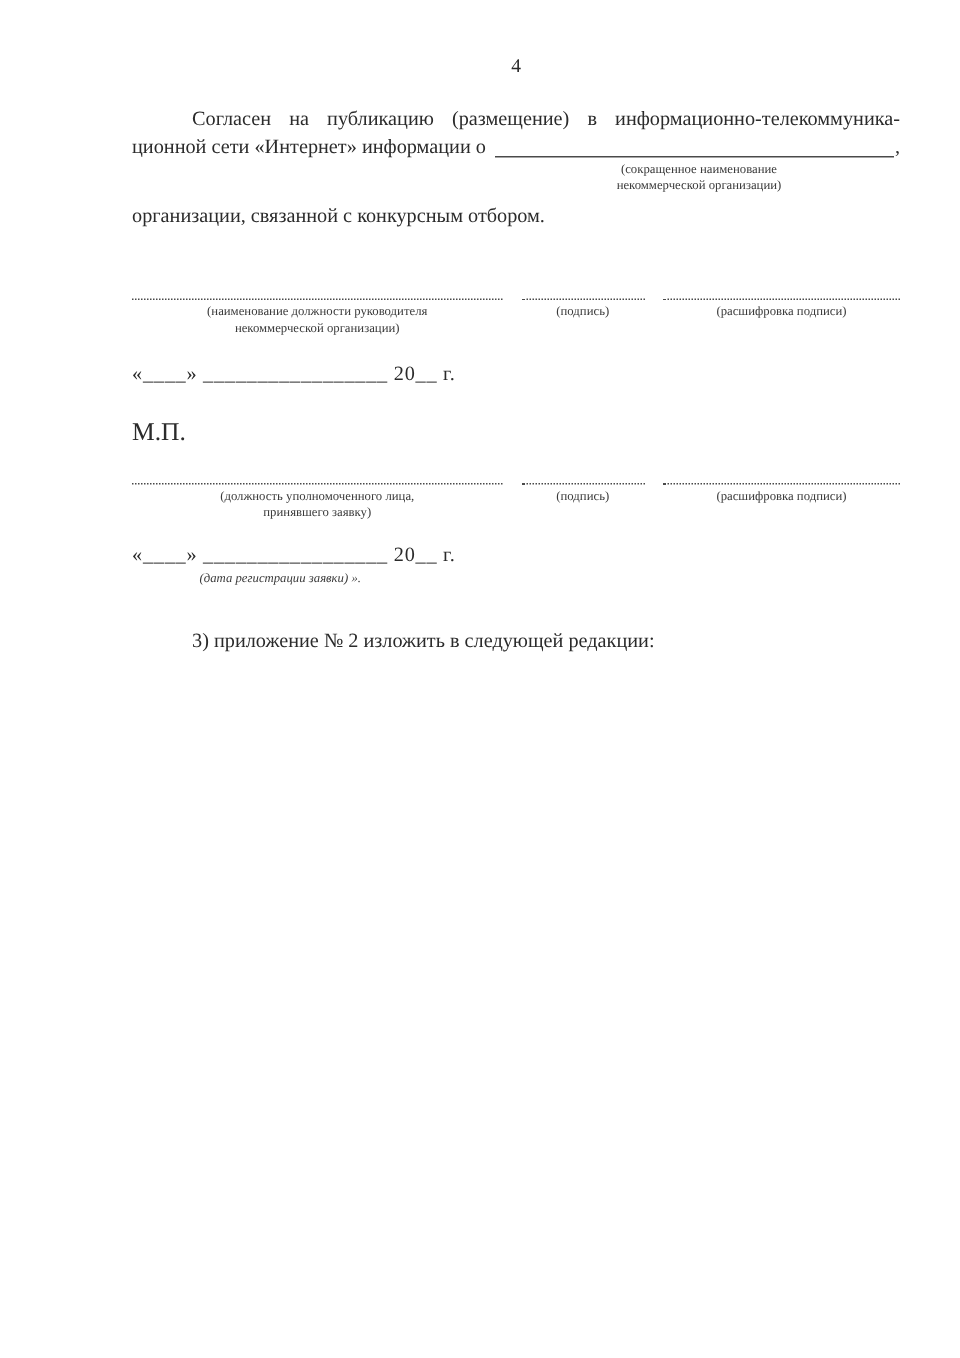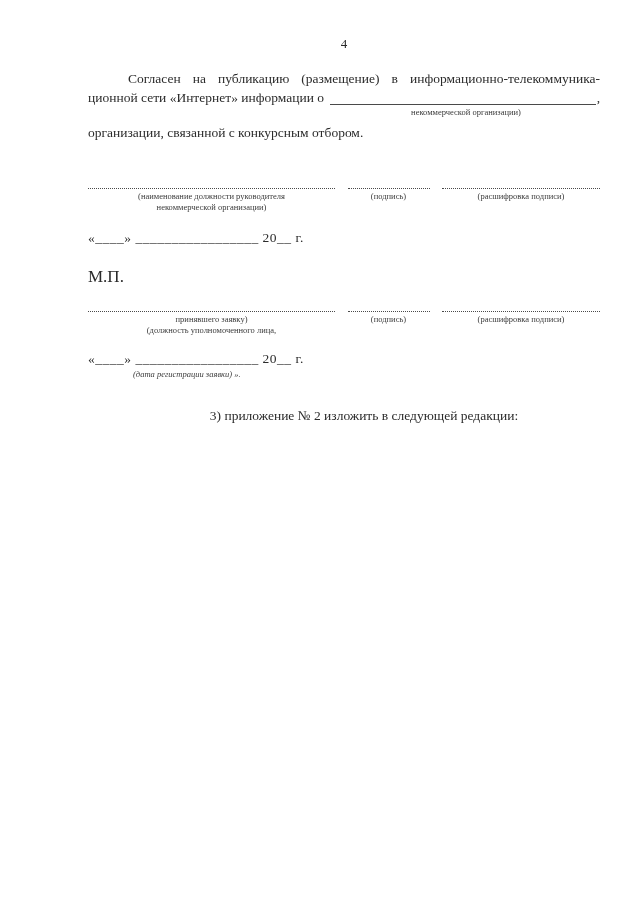--- a/index.html
+++ b/index.html
@@ -24,21 +24,20 @@
     text-align: center;
     margin-bottom: 16px;
     font-size: 13px;
   }
   .jl {
     text-align: justify;
     text-align-last: justify;
   }
   .indent {
     text-indent: 40px;
-    text-align: center;
   }
   .flexline {
     display: flex;
     align-items: flex-end;
   }
   .blank {
     flex: 1;
     height: 1.05em;
     border-bottom: 1px solid #4a4a4a;
     margin: 0 1px 2px 6px;
@@ -100,20 +99,21 @@
   <div class="page-number">4</div>
 
   <div>
     <div class="jl indent">Согласен на публикацию (размещение) в информационно-телекоммуника-</div>
     <div class="flexline">
       <span>ционной сети «Интернет» информации о</span>
       <span class="blank"></span>
       <span>,</span>
     </div>
     <div class="small blank-caption">
+      <div>(сокращенное наименование</div>
       <div>некоммерческой организации)</div>
     </div>
     <div class="para2">
       <div>организации, связанной с конкурсным отбором.</div>
     </div>
   </div>
 
   <div class="sig-row sig-block-1">
     <div class="sig-col sig-left">
       <div class="rule"></div>
@@ -130,22 +130,22 @@
     </div>
   </div>
 
   <div class="date-line">«____» _________________ 20__ г.</div>
 
   <div class="stamp">М.П.</div>
 
   <div class="sig-row sig-block-2">
     <div class="sig-col sig-left">
       <div class="rule"></div>
+      <div class="small">(должность уполномоченного лица,</div>
       <div class="small">принявшего заявку)</div>
-      <div class="small">(должность уполномоченного лица,</div>
     </div>
     <div class="sig-col sig-middle">
       <div class="rule"></div>
       <div class="small">(подпись)</div>
     </div>
     <div class="sig-col sig-right">
       <div class="rule"></div>
       <div class="small">(расшифровка подписи)</div>
     </div>
   </div>

